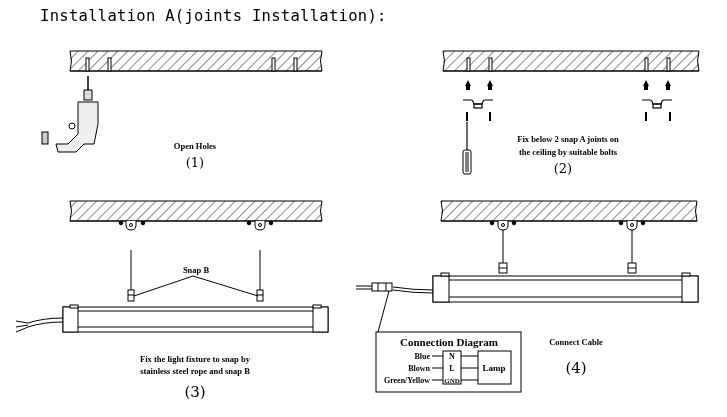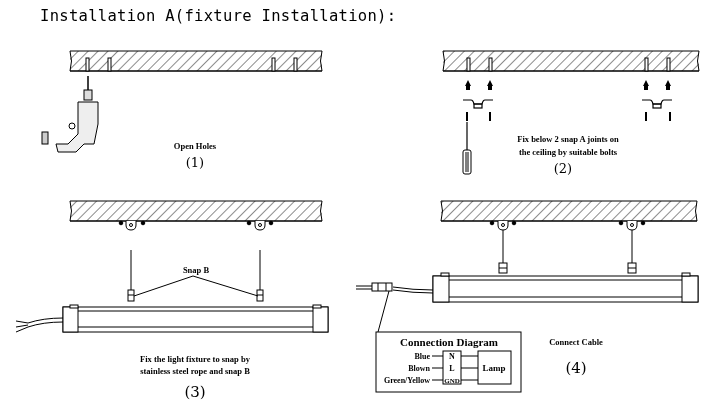--- a/index.html
+++ b/index.html
@@ -4,21 +4,21 @@
 <style>
   html,body{margin:0;padding:0;background:#fff;}
   body{width:727px;height:417px;position:relative;overflow:hidden;font-family:"DejaVu Serif",serif;color:#000;}
   .title{position:absolute;left:40px;top:7px;font-family:"DejaVu Sans Mono",monospace;font-size:15.5px;letter-spacing:0.3px;white-space:nowrap;}
   svg{position:absolute;left:0;top:0;}
   .lbl{font-family:"Liberation Serif",serif;font-weight:bold;}
 </style>
 </head>
 <body>
 
-<div class="title">Installation A(fixture Installation):</div>
+<div class="title">Installation A(joints Installation):</div>
 
 <svg width="727" height="417" viewBox="0 0 727 417">
   <defs>
     <pattern id="hatch" patternUnits="userSpaceOnUse" width="7" height="7" patternTransform="rotate(45)">
       <line x1="0" y1="0" x2="0" y2="7" stroke="#000" stroke-width="0.9"></line>
     </pattern>
   </defs>
 
   <g>
     <g>

